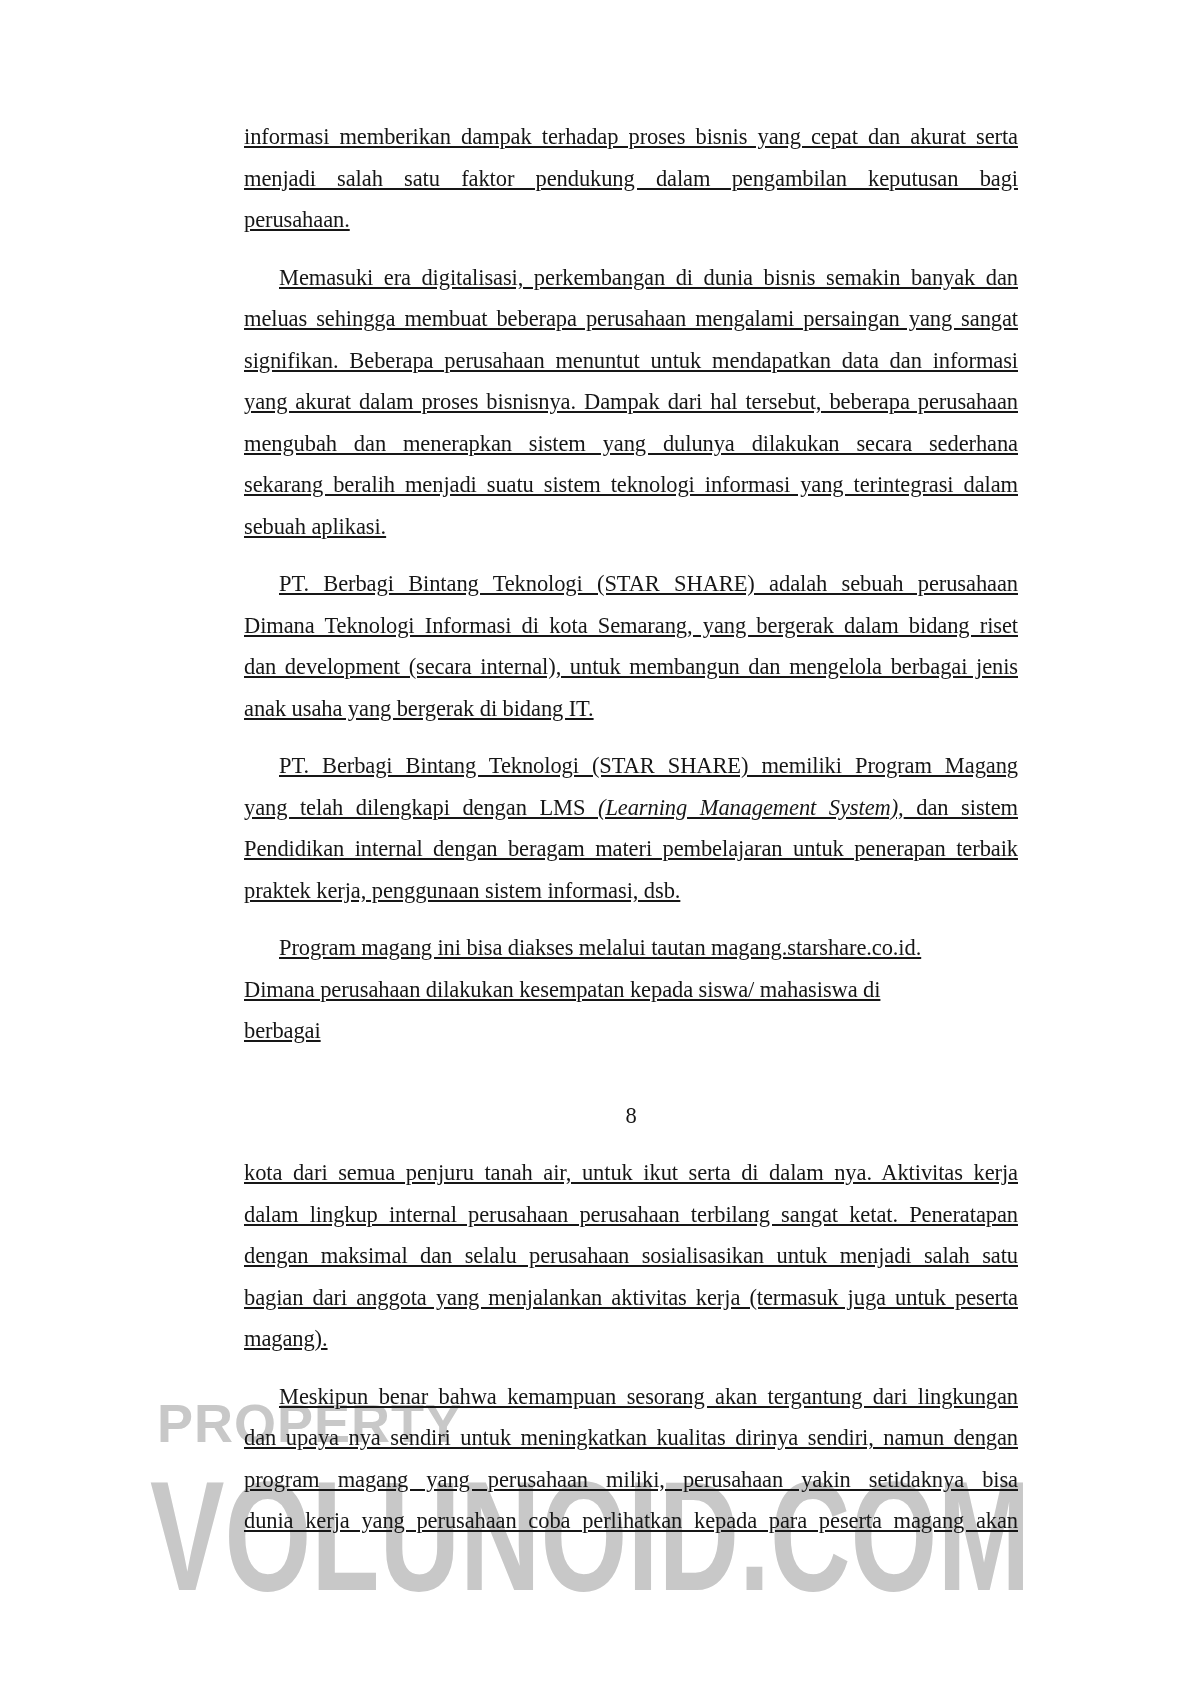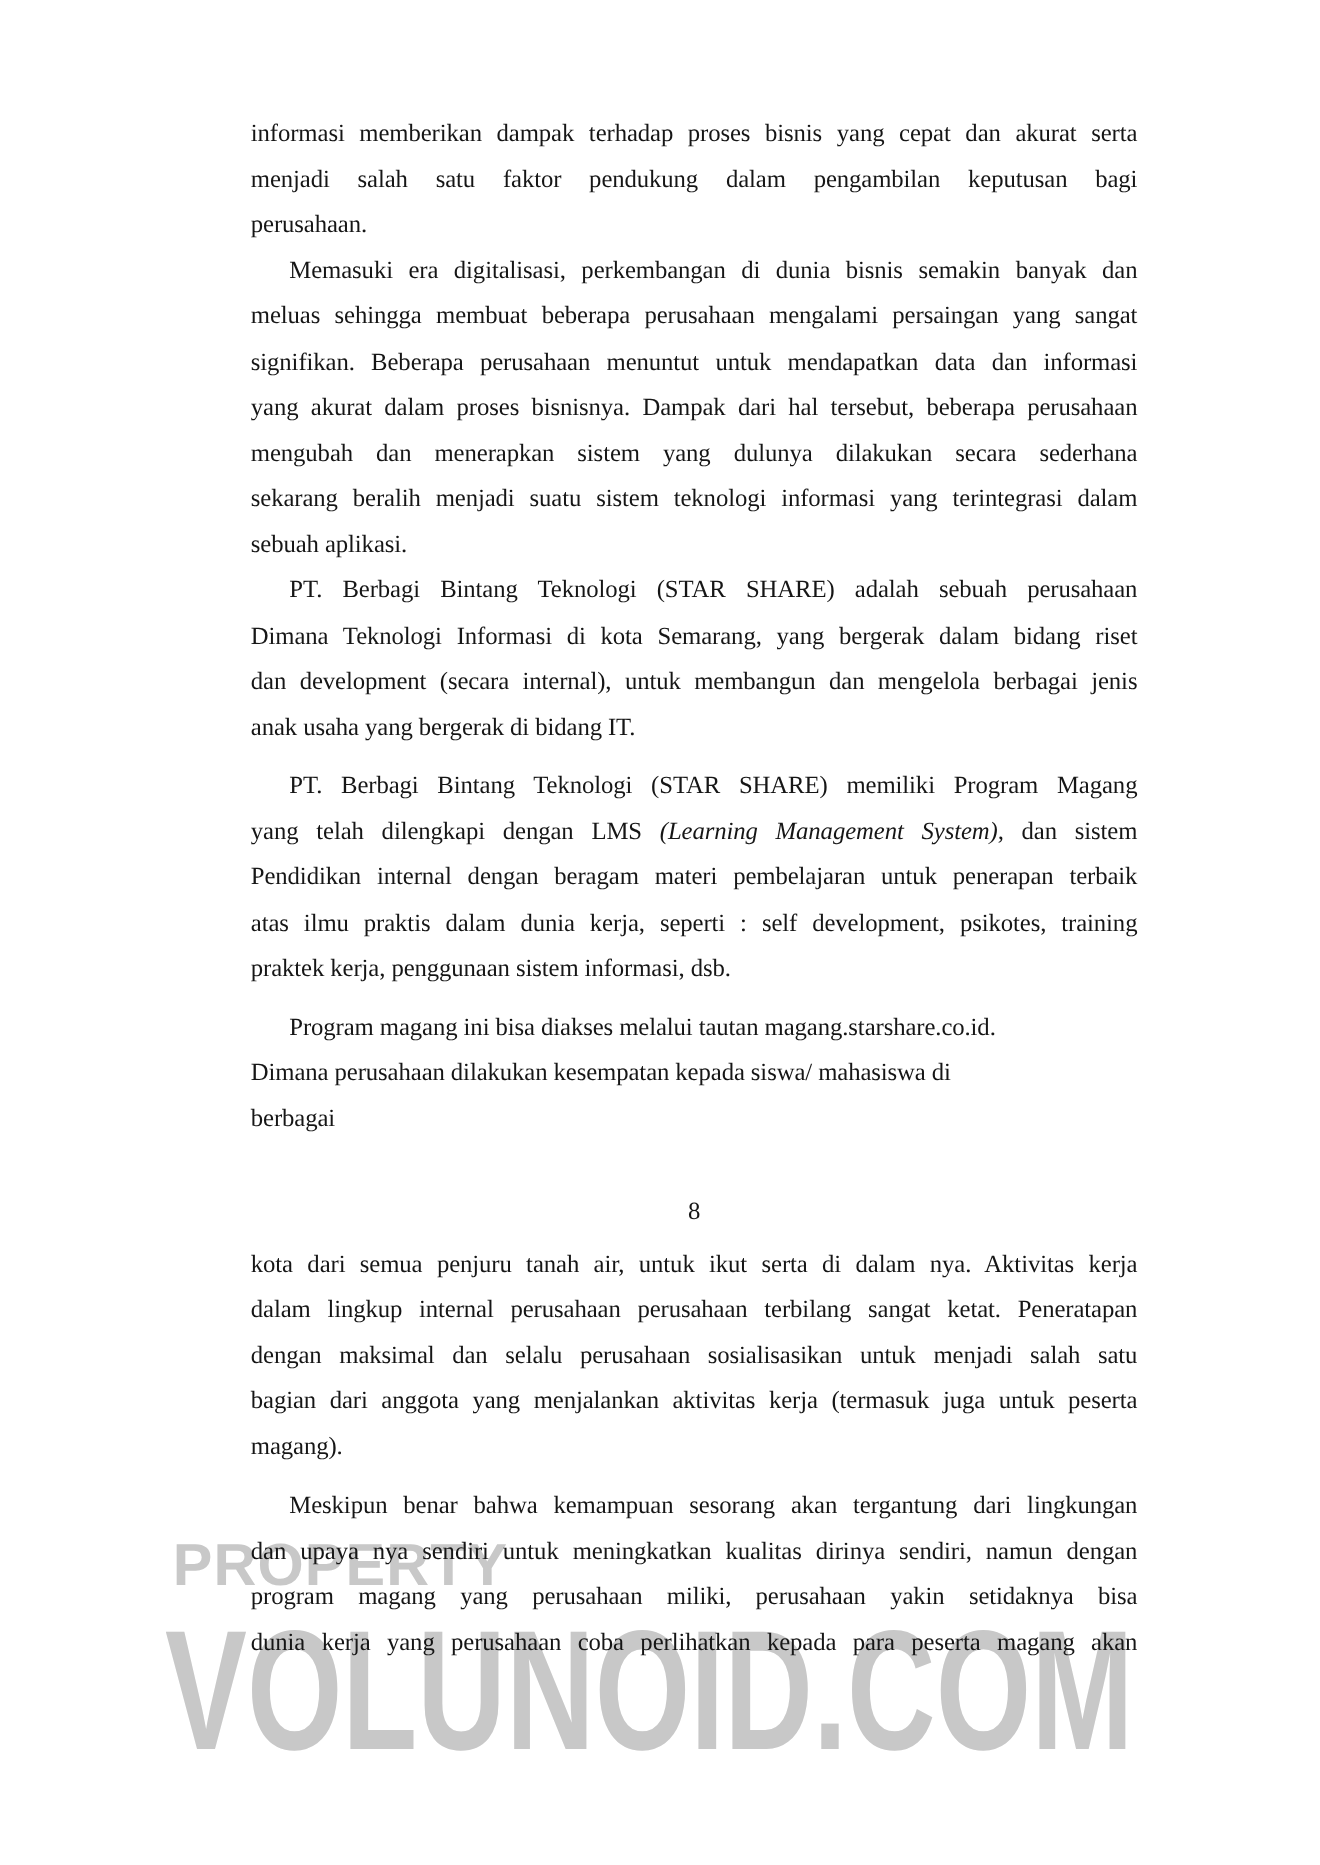--- a/index.html
+++ b/index.html
@@ -44,21 +44,21 @@
     z-index: 1;
     margin-left: 228px;
     width: 806px;
     padding-top: 100px;
     font-family: "Liberation Serif", "DejaVu Serif", serif;
     font-size: 22.5px;
     line-height: 41.5px;
     color: #161616;
     letter-spacing: -0.1px;
   }
-  .para { margin: 0; }
+  .para { margin: 16px; text-decoration: underline; }
   .para.gap { margin-top: 12px; }
   .line {
     text-align: justify;
     text-align-last: justify;
   }
   .line.no-stretch {
     text-align-last: left;
     text-align: center;
   }
   .line.indent { text-indent: 35px; }
@@ -96,21 +96,20 @@
         <div class="para">
           <div class="line indent">PT. Berbagi Bintang Teknologi (STAR SHARE) adalah sebuah perusahaan</div>
           <div class="line">Dimana Teknologi Informasi di kota Semarang, yang bergerak dalam bidang riset</div>
           <div class="line">dan development (secara internal), untuk membangun dan mengelola berbagai jenis</div>
           <div class="line no-stretch">anak usaha yang bergerak di bidang IT.</div>
         </div>
         <div class="para gap">
           <div class="line indent">PT. Berbagi Bintang Teknologi (STAR SHARE) memiliki Program Magang</div>
           <div class="line"><span>yang telah dilengkapi dengan LMS </span><em>(Learning Management System),</em><span> dan sistem</span></div>
           <div class="line">Pendidikan internal dengan beragam materi pembelajaran untuk penerapan terbaik</div>
-          <div class="line">atas ilmu praktis dalam dunia kerja, seperti : self development, psikotes, training</div>
           <div class="line no-stretch">praktek kerja, penggunaan sistem informasi, dsb.</div>
         </div>
         <div class="para gap">
           <div class="line no-stretch indent">Program magang ini bisa diakses melalui tautan magang.starshare.co.id.</div>
           <div class="line no-stretch">Dimana perusahaan dilakukan kesempatan kepada siswa/ mahasiswa di</div>
           <div class="line no-stretch">berbagai</div>
         </div>
       </div>
     <div class="line page-number">8</div>
     <div id="page2-paras">

